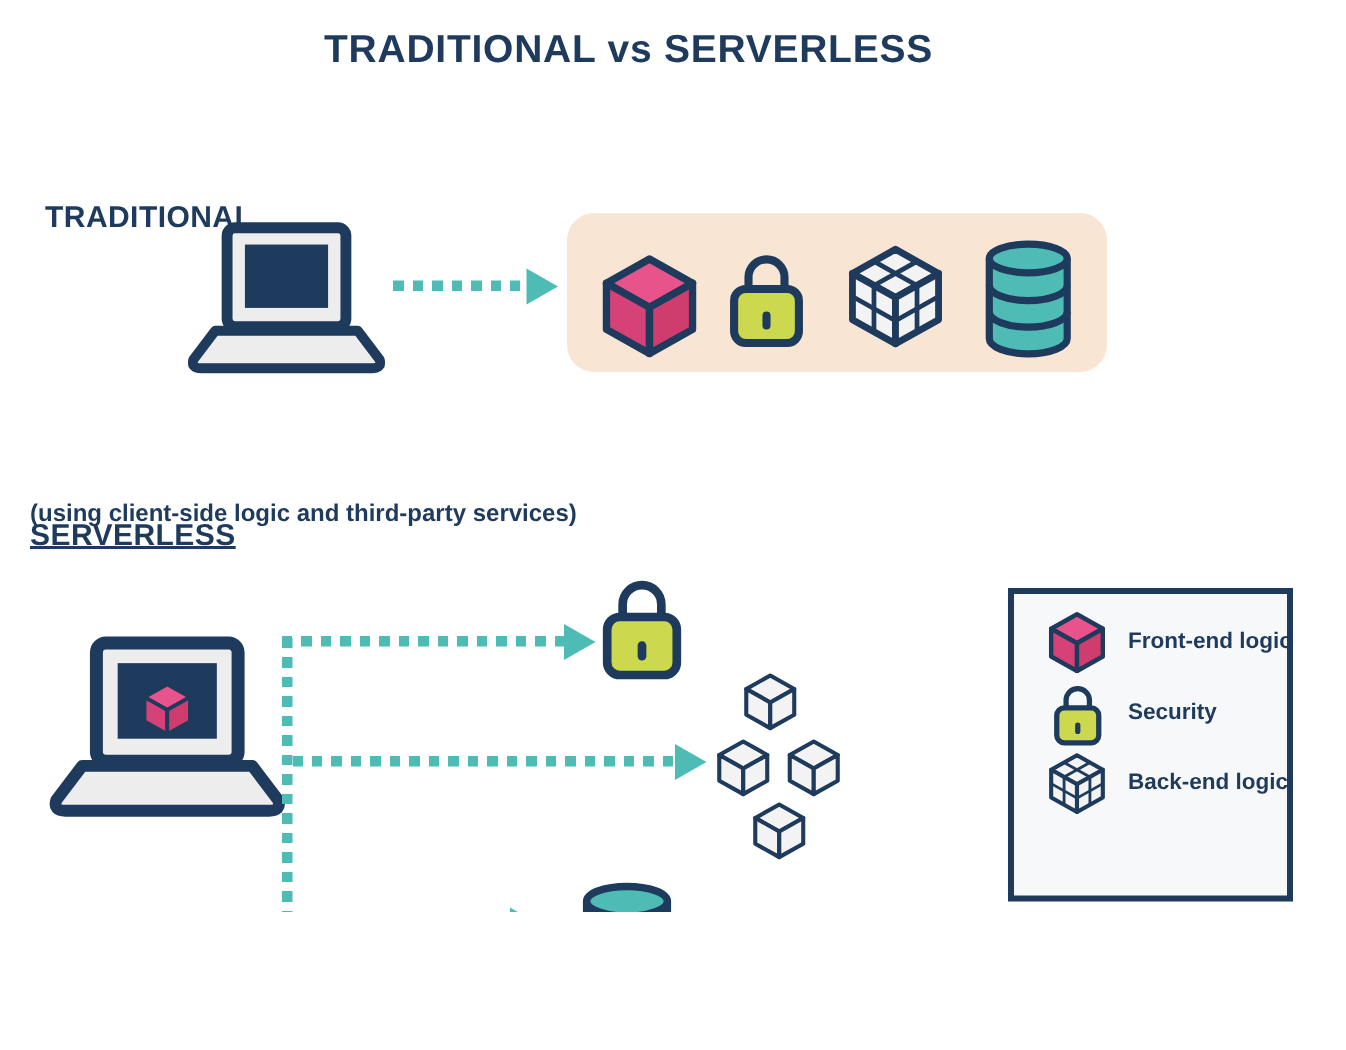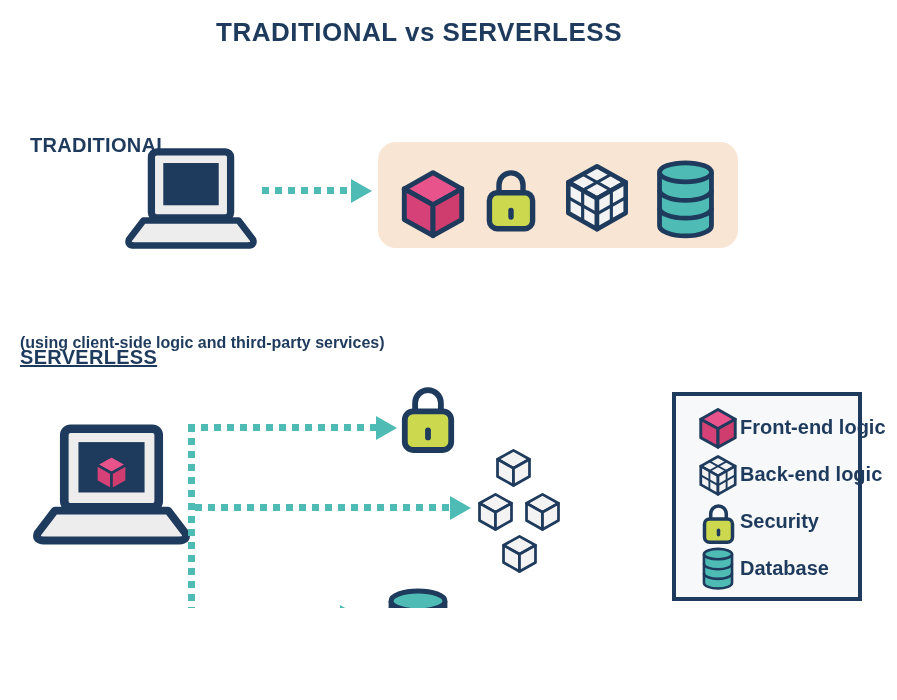--- a/index.html
+++ b/index.html
@@ -25,21 +25,21 @@
   .server-box{
     left:378px;top:142px;width:360px;height:106px;border-radius:18px;background:var(--peach);
   }
   .legend{
     left:672px;top:392px;width:190px;height:209px;background:#f6f8f9;
     border:4px solid var(--navy);box-sizing:border-box;
     display:flex;flex-direction:column;padding:8px 0 0 20px;
   }
   .legend-row{display:flex;align-items:center;height:47px;}
   .legend-icon{width:44px;height:46px;display:flex;align-items:center;justify-content:center;flex:0 0 44px;}
-  .legend-label{font-size:20px;font-weight:700;color:var(--navy);white-space:nowrap;}
+  .legend-label{margin-left:12px;font-size:15px;font-weight:700;color:var(--navy);white-space:nowrap;}
   .hdots{position:absolute;height:7px;background:repeating-linear-gradient(90deg,var(--teal) 0 7px,transparent 7px 13px);}
   .vdots{position:absolute;width:7px;background:repeating-linear-gradient(180deg,var(--teal) 0 7px,transparent 7px 13px);}
   .arr-r{position:absolute;width:0;height:0;border-left:21px solid var(--teal);border-top:12px solid transparent;border-bottom:12px solid transparent;}
   svg.icon{display:block;}
 </style>
 </head>
 <body>
 
 <div class="canvas">
 
@@ -155,37 +155,29 @@
     <div class="legend-row">
       <span class="legend-icon">
         <svg class="icon" width="42" height="42" style="--cube-top:#e8538b;--cube-l:#d64277;--cube-r:#cf3c6e;">
             <use href="#sym-cube"></use>
           </svg>
       </span>
       <span class="legend-label">Front-end logic</span>
     </div>
     <div class="legend-row">
       <span class="legend-icon">
-        <svg class="icon" width="42" height="44">
-            <use href="#sym-rubik"></use>
-          </svg>
-      </span>
-      <span class="legend-label">Back-end logic</span>
-    </div>
-    <div class="legend-row">
-      <span class="legend-icon">
         <svg class="icon" width="35" height="46">
             <use href="#sym-lock"></use>
           </svg>
       </span>
       <span class="legend-label">Security</span>
     </div>
     <div class="legend-row">
       <span class="legend-icon">
-        <svg class="icon" width="34" height="45">
-            <use href="#sym-db"></use>
+        <svg class="icon" width="42" height="44">
+            <use href="#sym-rubik"></use>
           </svg>
       </span>
-      <span class="legend-label">Database</span>
+      <span class="legend-label">Back-end logic</span>
     </div>
   </div>
 
 </div>
 
 </body></html>

